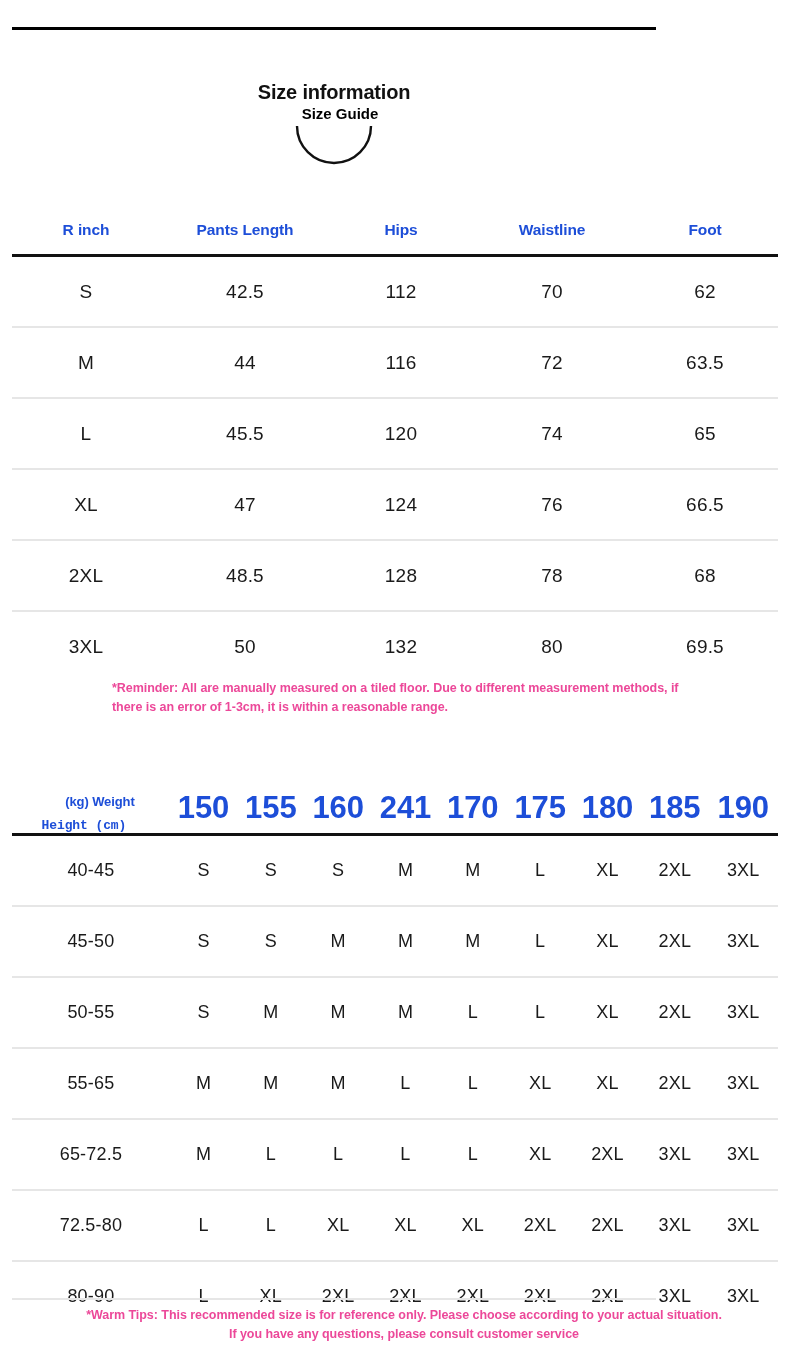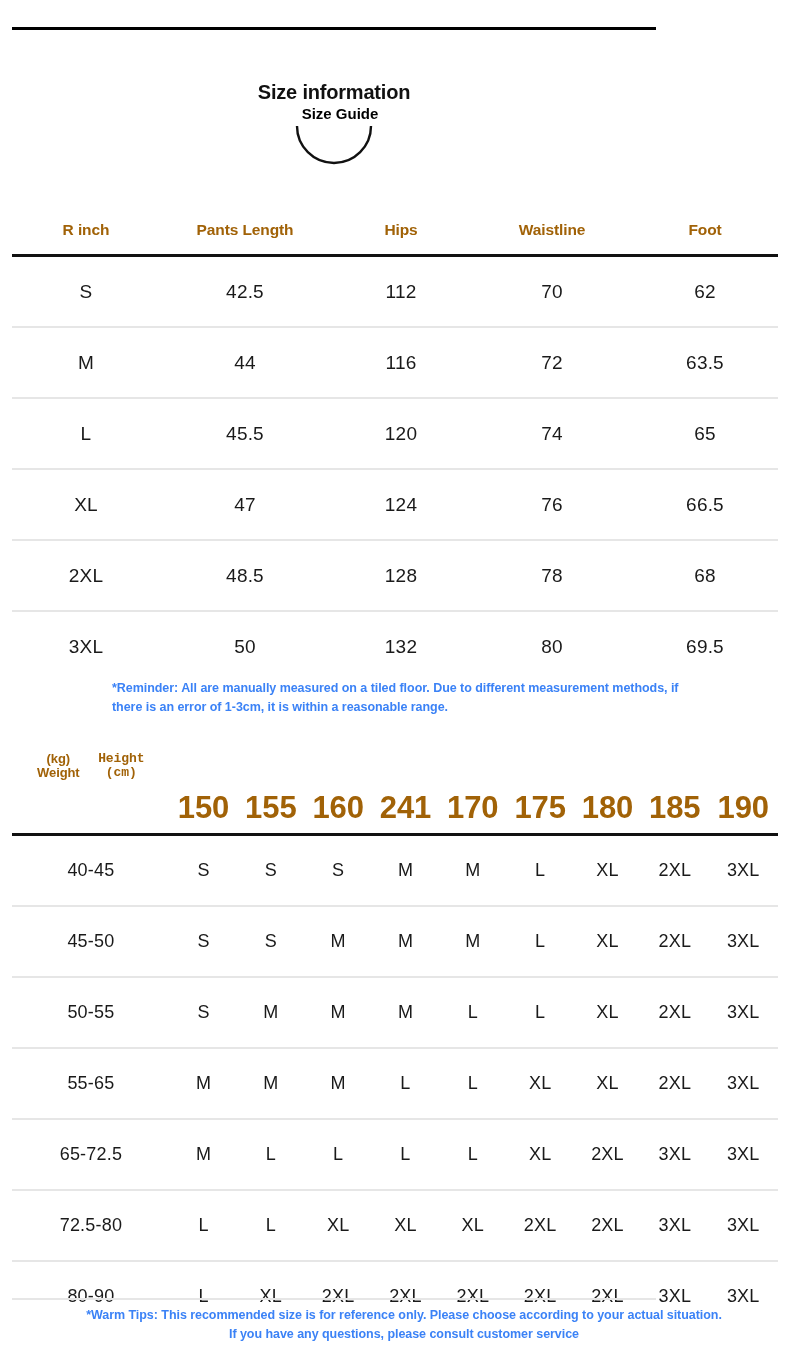--- a/index.html
+++ b/index.html
@@ -80,21 +80,21 @@
   }
 
   
   #table-measurements { top: 206px; }
   
   #table-recommend { top: 752px; }
 
   .hdr-row th {
     font-size: 15.5px;
     font-weight: bold;
-    color: #a16207;
+    color: #1d4ed8;
     height: 48px;
     border-bottom: 3px solid #111111;
     letter-spacing: -0.1px;
   }
 
   .hdr-row.tall th {
     height: 74px;
     vertical-align: bottom;
     padding-bottom: 7px;
   }
@@ -121,21 +121,21 @@
     font-weight: bold;
   }
   #table-recommend .hdr-row th.corner-head {
     font-size: 13px;
     font-weight: bold;
     padding: 0;
     vertical-align: middle;
   }
   .corner-inner {
     display: flex;
-    flex-direction: row;
+    flex-direction: column;
     justify-content: flex-end;
     height: 100%;
     line-height: 1.1;
   }
   .corner-top {
     text-align: center;
     padding-left: 18px;
     margin-bottom: 9px;
   }
   .corner-bottom {
@@ -143,21 +143,21 @@
     padding-right: 14px;
     font-family: Liberation Mono, monospace;
   }
 
   
   .note {
     position: absolute;
     font-size: 12.5px;
     font-weight: bold;
     line-height: 1.55;
-    color: #3b82f6;
+    color: #ec4899;
     letter-spacing: -0.05px;
   }
   #note-reminder {
     left: 112px;
     width: 600px;
     top: 679px;
   }
   #note-tips {
     left: 84px;
     width: 640px;

